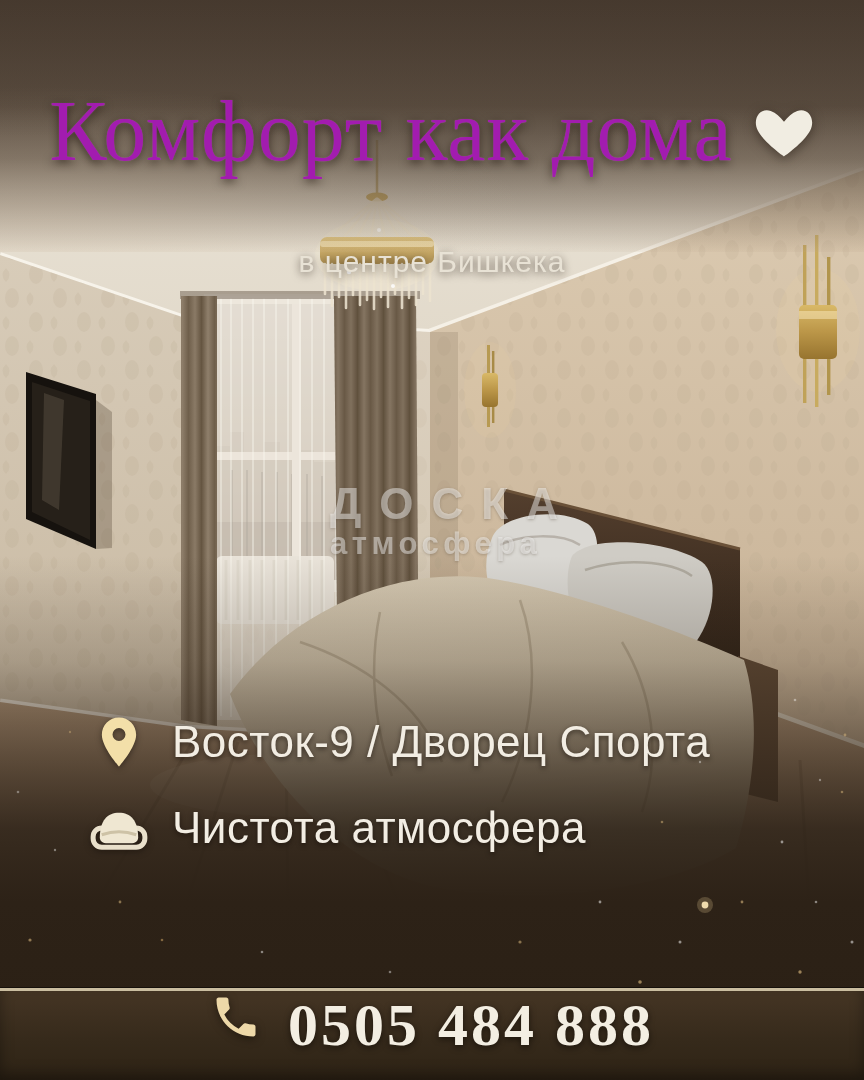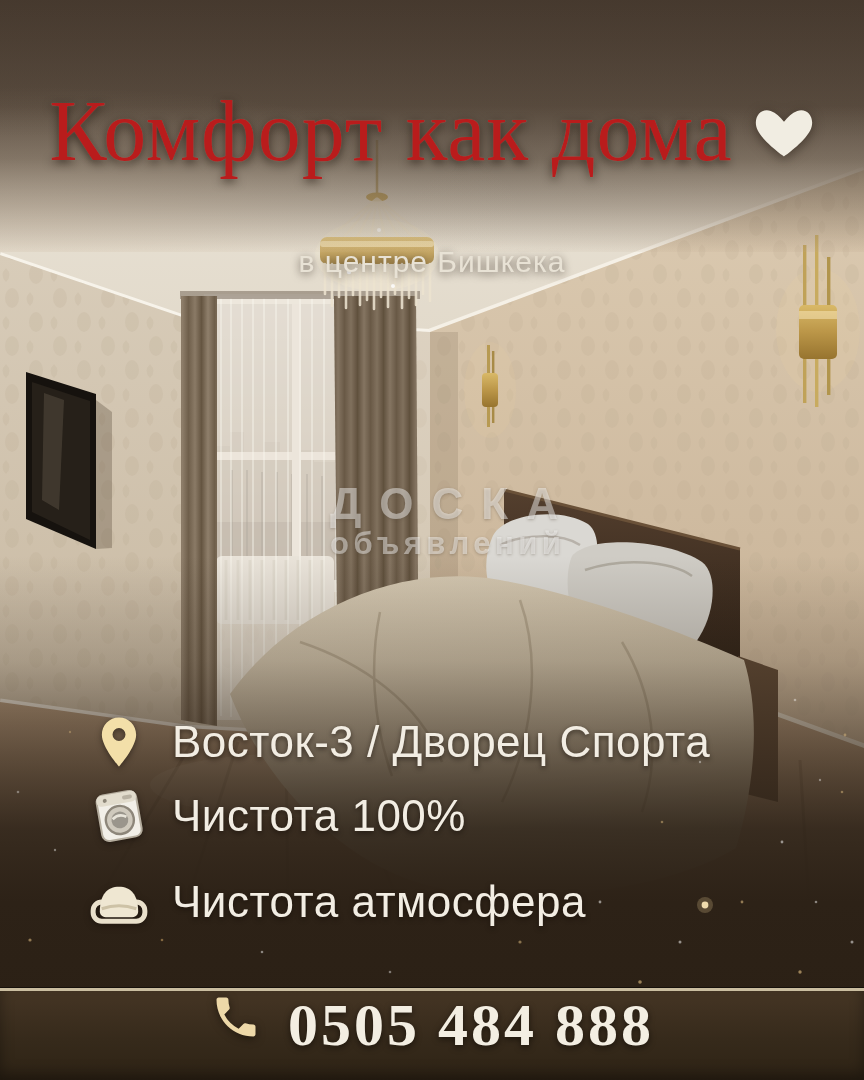--- a/index.html
+++ b/index.html
@@ -38,21 +38,21 @@
       rgba(42,32,22,0.88) 52%,
       #2d2217 66%, #2a1f14 100%);
   }
   .sparkles{position:absolute;left:0;top:640px;width:864px;height:440px;pointer-events:none;}
 
   
   .header{position:absolute;left:0;right:0;top:0;text-align:center;padding-top:30px;}
   .title-row{display:flex;justify-content:center;align-items:center;gap:20px;}
   .title{
     font-family:"Liberation Serif",serif;font-weight:400;
-    font-size:86px;line-height:1.02;color:#b91c1c;
+    font-size:86px;line-height:1.02;color:#a21caf;
     text-shadow:0 3px 10px rgba(25,15,8,0.65), 0 0 1px rgba(255,248,230,0.35);
     letter-spacing:1px;white-space:nowrap;
   }
   .heart{margin-top:4px;filter:drop-shadow(0 3px 6px rgba(25,15,8,0.5));}
   .subtitle{
     margin-top:12px;font-size:30px;color:#e8e2d5;letter-spacing:1px;
     text-shadow:0 2px 8px rgba(25,15,8,0.6);
   }
 
   
@@ -311,47 +311,31 @@
         <svg width="62" height="56" viewBox="0 0 24 22">
           <path d="M12 21S4.2 15.6 1.7 10.8C-0.6 6.2 2.6 1.6 6.8 3.1c2.1.75 3.6 2.3 5.2 4.3 1.6-2 3.1-3.55 5.2-4.3 4.2-1.5 7.4 3.1 5.1 7.7C19.8 15.6 12 21 12 21z" fill="#f1ede2"></path>
         </svg>
       </span>
     </div>
     <div class="subtitle">в центре Бишкека</div>
   </header>
 
   <div class="watermark">
     <div class="wm1">ДОСКА</div>
-    <div class="wm2">объявлений</div>
+    <div class="wm2">атмосфера</div>
   </div>
 
   <ul class="features">
     <li class="feature">
       <span class="f-icon">
         <svg width="42" height="54" viewBox="0 0 24 30">
           <path fill-rule="evenodd" fill="#f3dfa9" d="M12,1 C6.5,1 2.2,5.3 2.2,10.8 C2.2,18 12,29 12,29 C12,29 21.8,18 21.8,10.8 C21.8,5.3 17.5,1 12,1 Z M12,14.4 a3.7,3.7 0 1 1 0,-7.4 a3.7,3.7 0 0 1 0,7.4 Z"></path>
         </svg>
       </span>
-      <span class="f-label">Восток-3 / Дворец Спорта</span>
-    </li>
-    <li class="feature">
-      <span class="f-icon">
-        <svg width="52" height="54" viewBox="0 0 26 27">
-          <g transform="rotate(-10 13 13)">
-            <rect x="3" y="2" width="20" height="23" rx="3.5" fill="#f2efe8" stroke="#b4ac9d" stroke-width="1"></rect>
-            <rect x="3" y="2" width="20" height="5.5" rx="2.5" fill="#e2dccd"></rect>
-            <circle cx="7.2" cy="4.8" r="1" fill="#8d8678"></circle>
-            <rect x="16" y="3.8" width="5" height="2" rx="1" fill="#b9b2a3"></rect>
-            <circle cx="13" cy="15.5" r="7" fill="#cfc9bd" stroke="#8d867a" stroke-width="1.2"></circle>
-            <circle cx="13" cy="15.5" r="4.2" fill="#9a958c"></circle>
-            <path d="M9.5,14.5 q3.5,-2.5 7,0" stroke="#e8e4da" stroke-width="1.4" fill="none"></path>
-          </g>
-        </svg>
-      </span>
-      <span class="f-label">Чистота 100%</span>
+      <span class="f-label">Восток-9 / Дворец Спорта</span>
     </li>
     <li class="feature">
       <span class="f-icon">
         <svg width="58" height="46" viewBox="0 0 30 24">
           <rect x="1.5" y="12" width="27" height="10" rx="4.5" fill="none" stroke="#e9e0cb" stroke-width="2.6"></rect>
           <path d="M5,17 C5,8 9,4 15,4 C21,4 25,8 25,17 C25,19 23.5,20 21,20 L9,20 C6.5,20 5,19 5,17 Z" fill="#efe7d2"></path>
           <path d="M6,15.5 q9,-3 18,0" stroke="#cdc2a6" stroke-width="1.6" fill="none"></path>
         </svg>
       </span>
       <span class="f-label">Чистота атмосфера</span>

